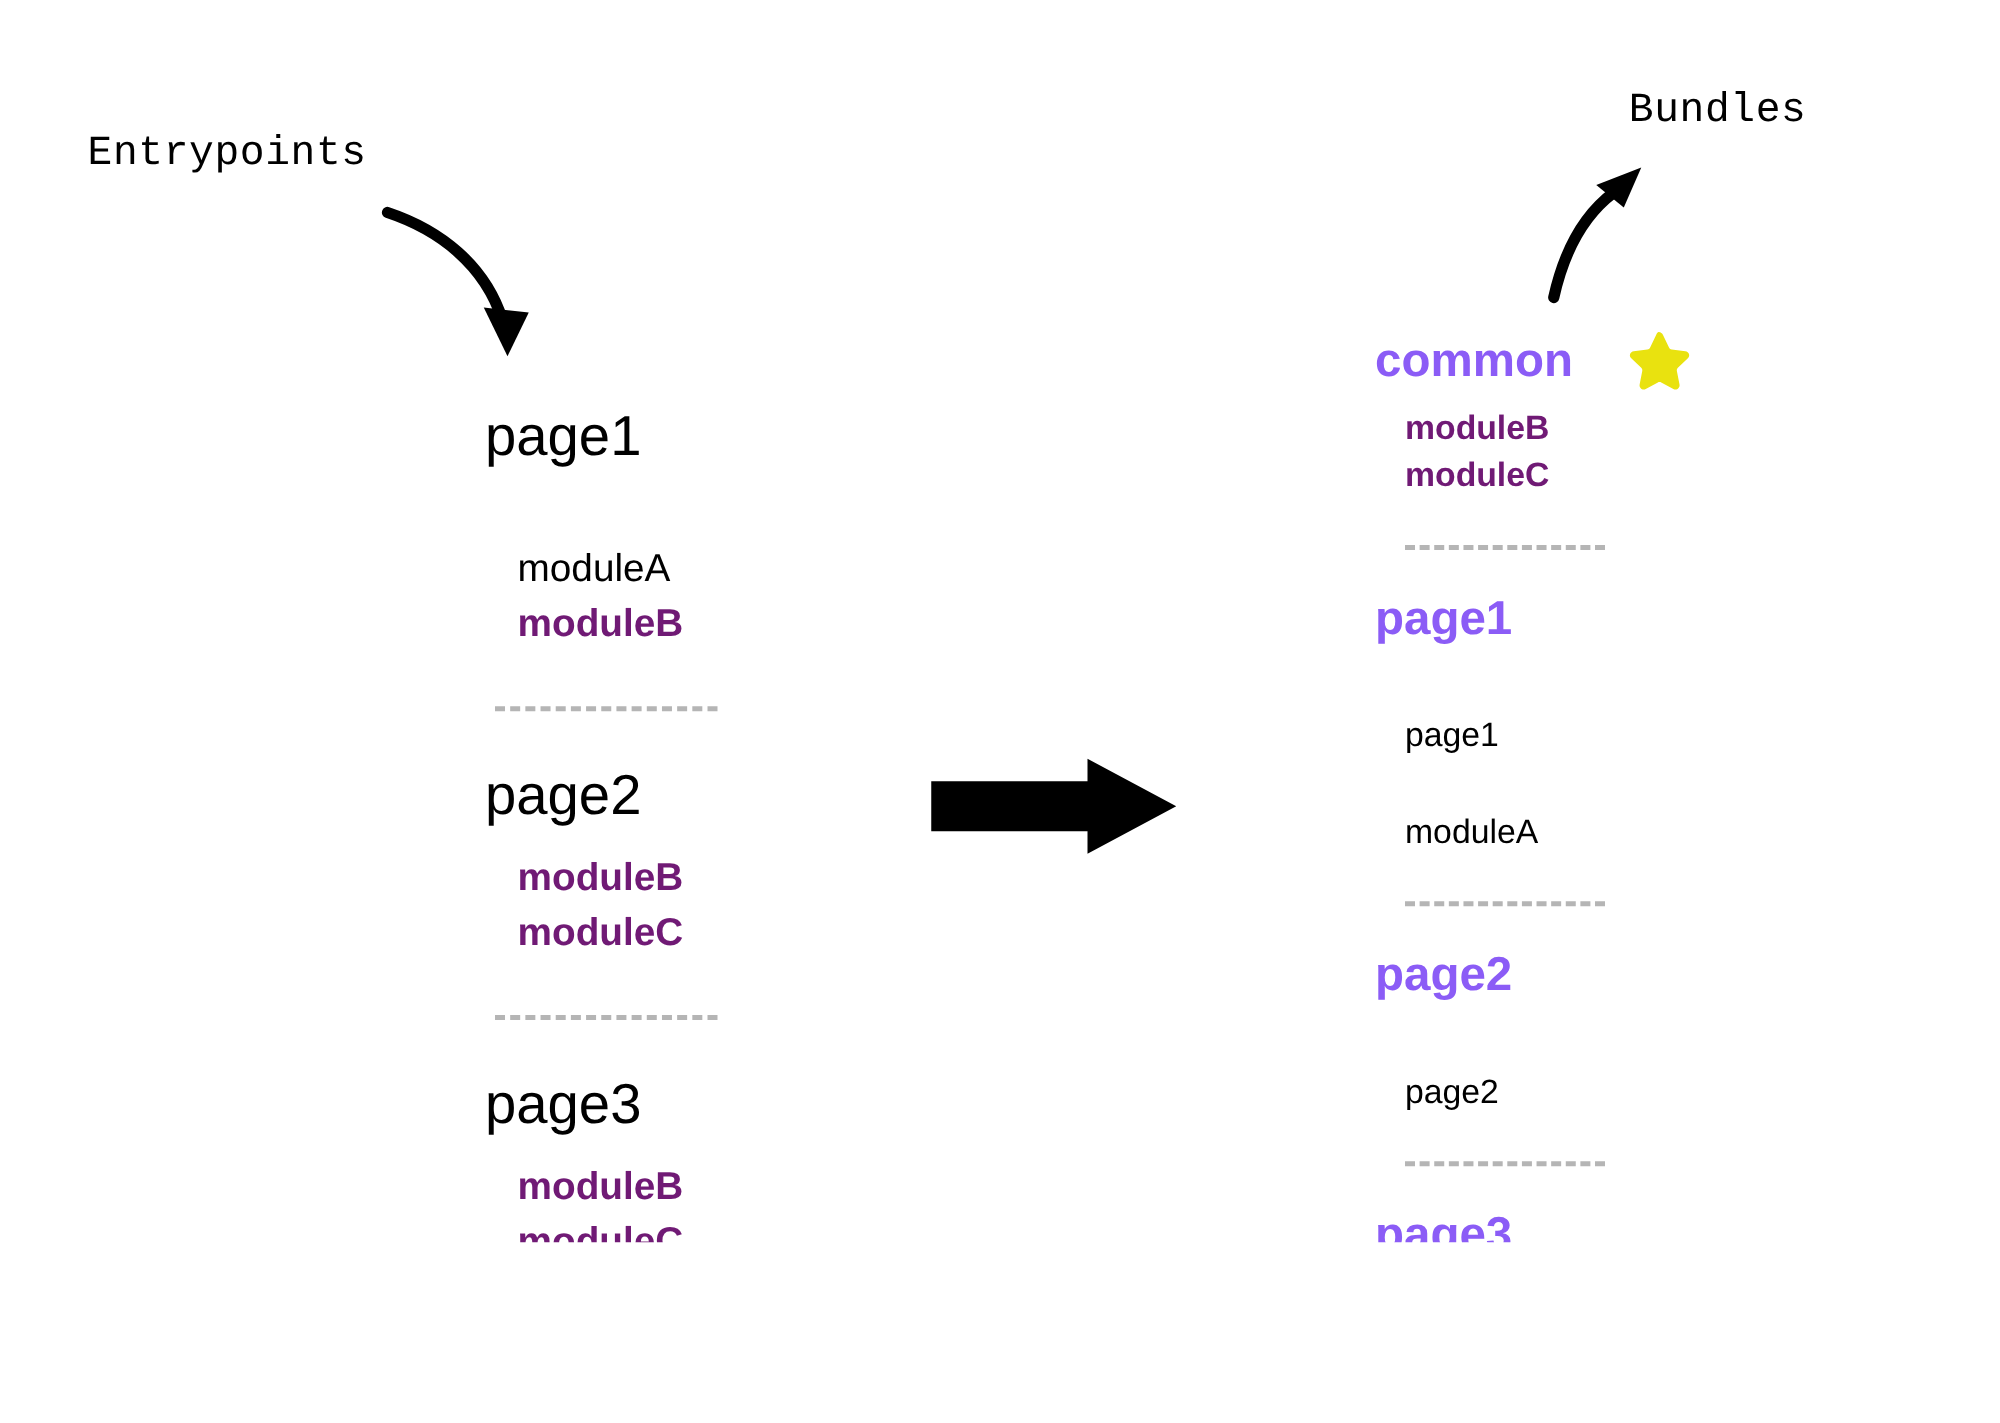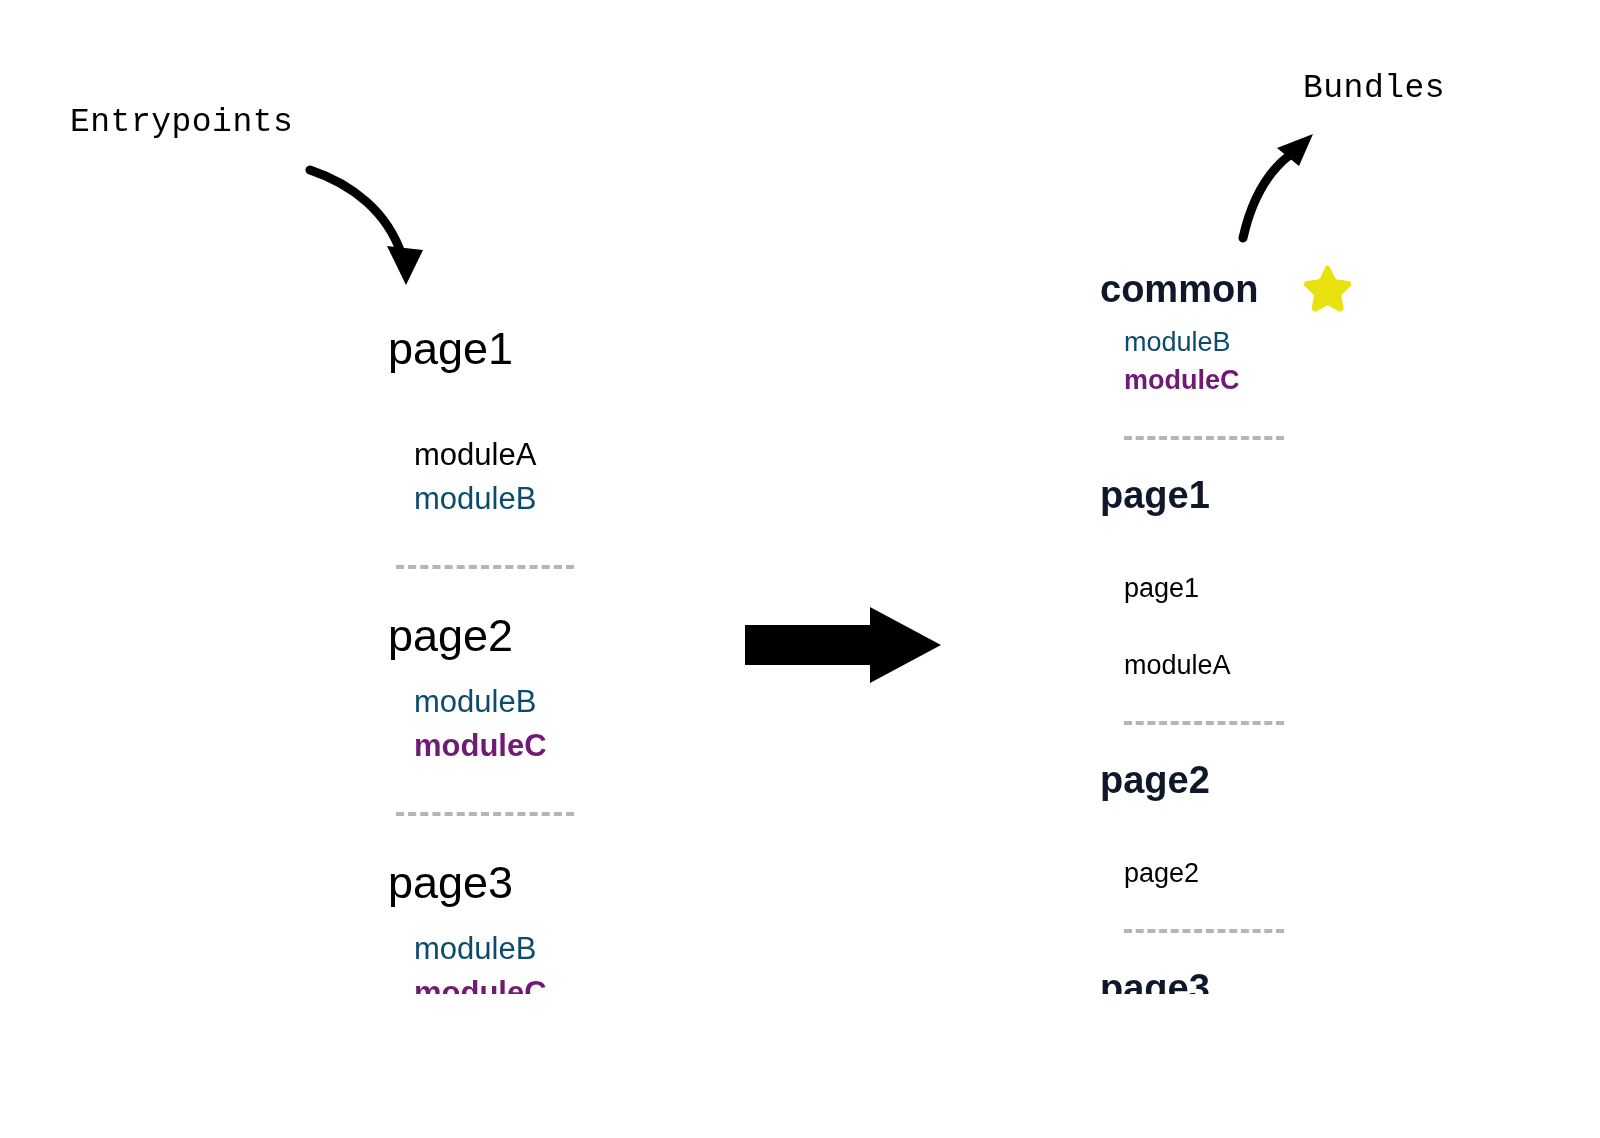--- a/index.html
+++ b/index.html
@@ -69,41 +69,41 @@
   #col-entrypoints .item {
     font-size: 31px;
     line-height: 1.42;
     white-space: nowrap;
   }
 
   
   #col-bundles .group-title {
     font-size: 38px;
     font-weight: 700;
-    color: #0f172a;
+    color: #8b5cf6;
     line-height: 1.0;
     margin: 0;
     padding: 0;
     white-space: nowrap;
   }
   #col-bundles .item-list {
     list-style: none;
     margin: 0;
     padding: 0;
     padding-left: 24px;
   }
   #col-bundles .item {
     font-size: 27px;
     line-height: 1.40;
     white-space: nowrap;
   }
 
   
   .item.plain  { color: #000000; font-weight: 400; margin-top: 40px; }
-  .item.shared { color: #0c4a6e; font-weight: 400; }
+  .item.shared { color: #701a75; font-weight: 700; }
   .item.dup    { color: #701a75; font-weight: 700; }
 
   
   .separator {
     border: 0;
     border-top: 4px dashed #b5b5b5;
     margin: 0;
     height: 0;
   }
   #col-entrypoints .separator { width: 178px; margin-left: 8px; }

